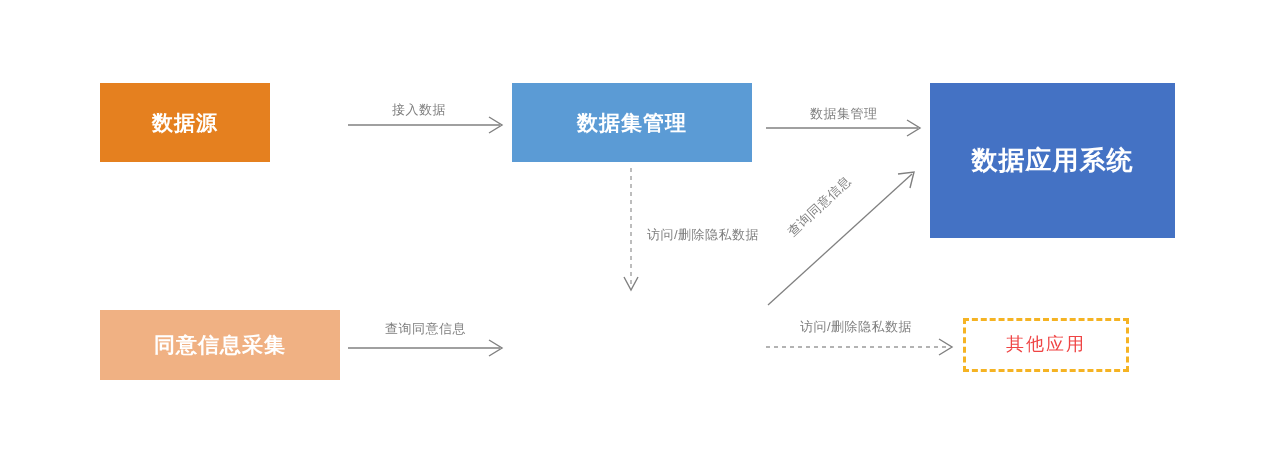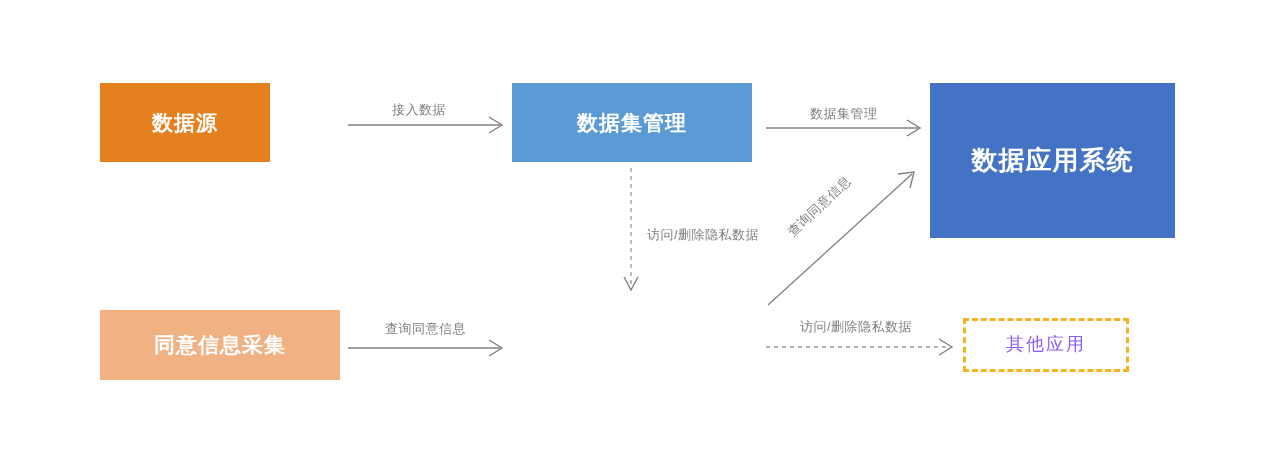--- a/index.html
+++ b/index.html
@@ -62,21 +62,21 @@
   }
   #node-consent-service {
     left: 512px;  top: 310px; width: 240px; height: 70px;
     background: #2E75B6;
     font-size: 21px;
   }
   #node-other-apps {
     left: 963px;  top: 318px; width: 166px; height: 54px;
     background: #ffffff;
     border: 3px dashed #F5B323;
-    color: #8b5cf6;
+    color: #ef4444;
     font-size: 18px;
     letter-spacing: 2px;
   }
 
   
   .edge-label {
     position: absolute;
     color: #7F7F7F;
     font-size: 13px;
     white-space: nowrap;

